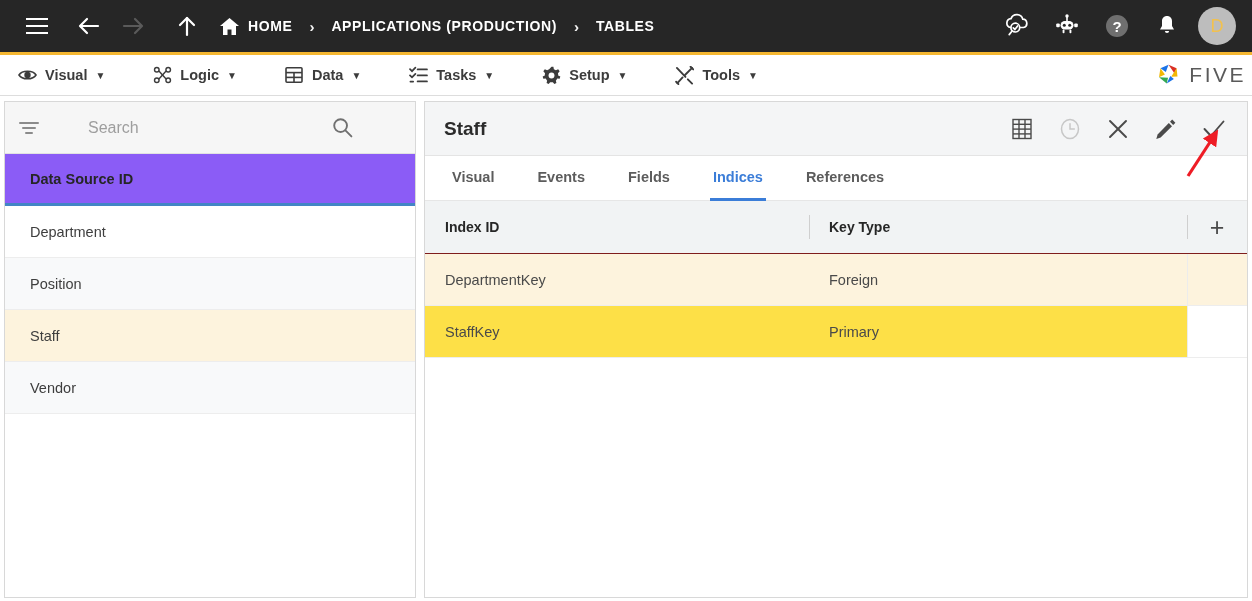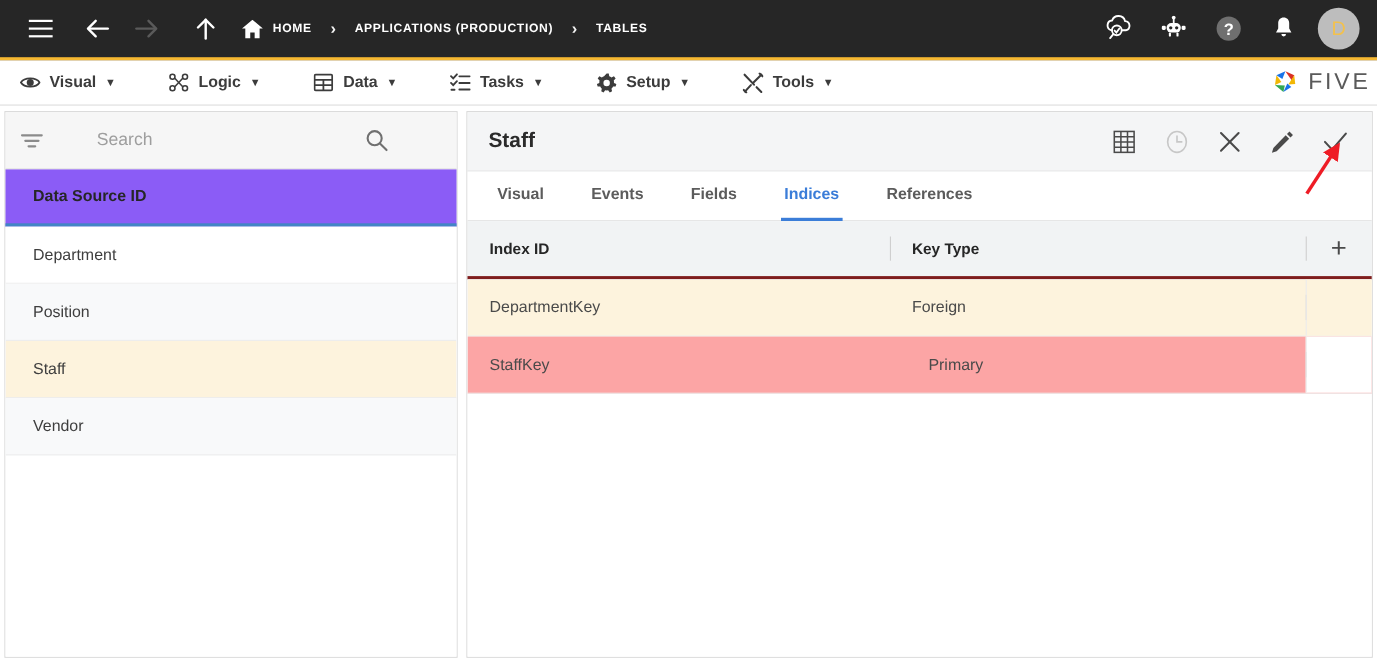--- a/index.html
+++ b/index.html
@@ -23,21 +23,21 @@
   .tb-icon {
     width: 38px; height: 38px;
     display: flex; align-items: center; justify-content: center;
     color: #ffffff;
     flex: none;
   }
   .tb-icon svg { display: block; }
   .tb-icon.dim { color: #5a5a5a; }
   .crumb {
     color: #ffffff;
-    font-size: 11px;
+    font-size: 14px;
     font-weight: bold;
     letter-spacing: 0.6px;
     white-space: nowrap;
     display: flex; align-items: center;
   }
   .crumb-sep {
     color: #ffffff; font-size: 15px; font-weight: bold;
     margin: 0 17px; opacity: .95;
   }
   .home-crumb { display: flex; align-items: center; gap: 9px; margin-left: 14px; }
@@ -182,21 +182,21 @@
     margin-right: 37px;
     font-size: 14.5px; font-weight: bold; color: #5c5c5c;
     border-bottom: 3px solid transparent;
     margin-bottom: -1px;
   }
   .tab.active { color: #3b7dd8; border-bottom-color: #3b7dd8; }
 
   .grid-header {
     height: 53px; flex: none;
     background: #f1f3f4;
-    border-bottom: 3px solid #7f1d1d;
+    border-bottom: 1px solid #7f1d1d;
     display: flex; align-items: stretch;
   }
   .gh-cell {
     display: flex; align-items: center;
     font-size: 14px; font-weight: bold; color: #262626;
     padding-left: 20px;
     position: relative;
   }
   .gh-cell + .gh-cell::before {
     content: ""; position: absolute; left: 0; top: 14px; bottom: 14px;
@@ -207,21 +207,21 @@
   .col-c { width: 60px; flex: none; display: flex; align-items: center; justify-content: center; padding-left: 0; }
   .col-c::before { content: ""; position: absolute; left: 0; top: 14px; bottom: 14px; width: 1px; background: #cfcfcf; }
   .addcol { font-size: 25px; font-weight: 300; color: #4a4a4a; line-height: 1; }
 
   .grid-rows { flex: 1; background: #ffffff; overflow: hidden; }
   .grid-row {
     height: 52px;
     display: flex; align-items: stretch;
     border-bottom: 1px solid #ededed;
   }
-  .grid-row.alt { background: #fca5a5; gap: 15px; }
+  .grid-row.alt { background: #fde047; }
   .grid-row.sel { background: #fdf3dd; }
   .gr-cell {
     display: flex; align-items: center;
     font-size: 14.5px; color: #4a4a4a;
     padding-left: 20px;
     position: relative;
     text-align: right;
   }
   .gr-cell.col-c { background: #ffffff; padding-left: 0; }
   .grid-row.sel .gr-cell.col-c { background: #fdf3dd; }

